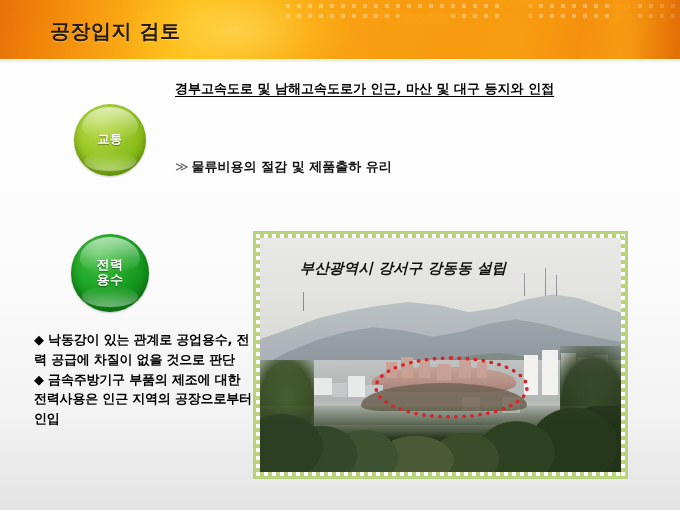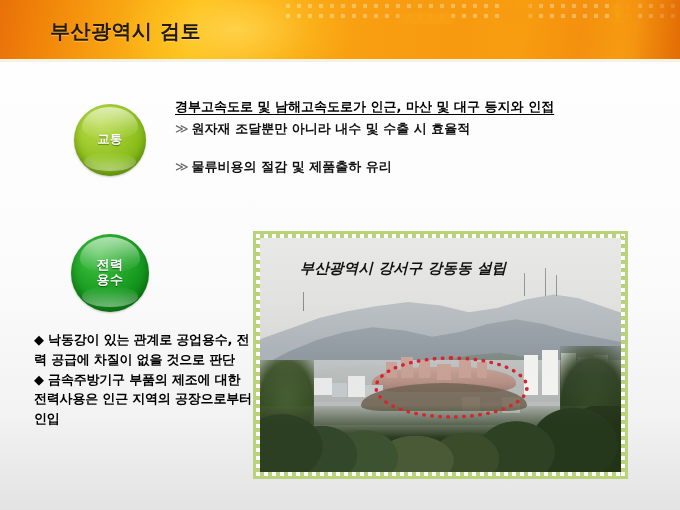--- a/index.html
+++ b/index.html
@@ -167,21 +167,21 @@
   .sub-line {
     font-size: 13px;
     font-weight: bold;
     color: #111111;
     white-space: nowrap;
     line-height: 1.35;
     margin-top: 4px;
   }
   .sub-line .chev { color: #666666; font-weight: normal; margin-right: 3px; }
 
-  #block-traffic-1 { left: 175px; top: 98px; }
+  #block-traffic-1 { left: 175px; top: 80px; }
   #block-traffic-2 { left: 175px; top: 154px; }
 
   
   #left-note {
     position: absolute;
     left: 34px; top: 330px;
     width: 218px;
     font-size: 13px;
     font-weight: bold;
     color: #000000;
@@ -321,32 +321,29 @@
 </head>
 <body>
 
 <div class="header">
   <div class="header-glow"></div>
   <div class="header-dots"></div>
   <div class="header-dots-mask"></div>
   <div class="header-dots-mask2"></div>
   <div class="header-shade-r"></div>
 </div>
-<div class="header-title">부산광역시 검토</div>
+<div class="header-title">공장입지 검토</div>
 <div class="header-underline"></div>
 
 <div class="circle" id="circle-traffic">
   <span class="lbl">교통</span>
 </div>
 
 <div class="txt-block" id="block-traffic-1">
   <div class="head-line">경부고속도로 및 남해고속도로가 인근, 마산 및 대구 등지와 인접</div>
-  <div class="sub-line">
-    <span class="chev">≫</span><span>원자재 조달뿐만 아니라 내수 및 수출 시 효율적</span>
-  </div>
 </div>
 
 <div class="txt-block" id="block-traffic-2">
   <div class="sub-line">
     <span class="chev">≫</span><span>물류비용의 절감 및 제품출하 유리</span>
   </div>
 </div>
 
 <div class="circle" id="circle-power">
   <span class="lbl">전력</span>

